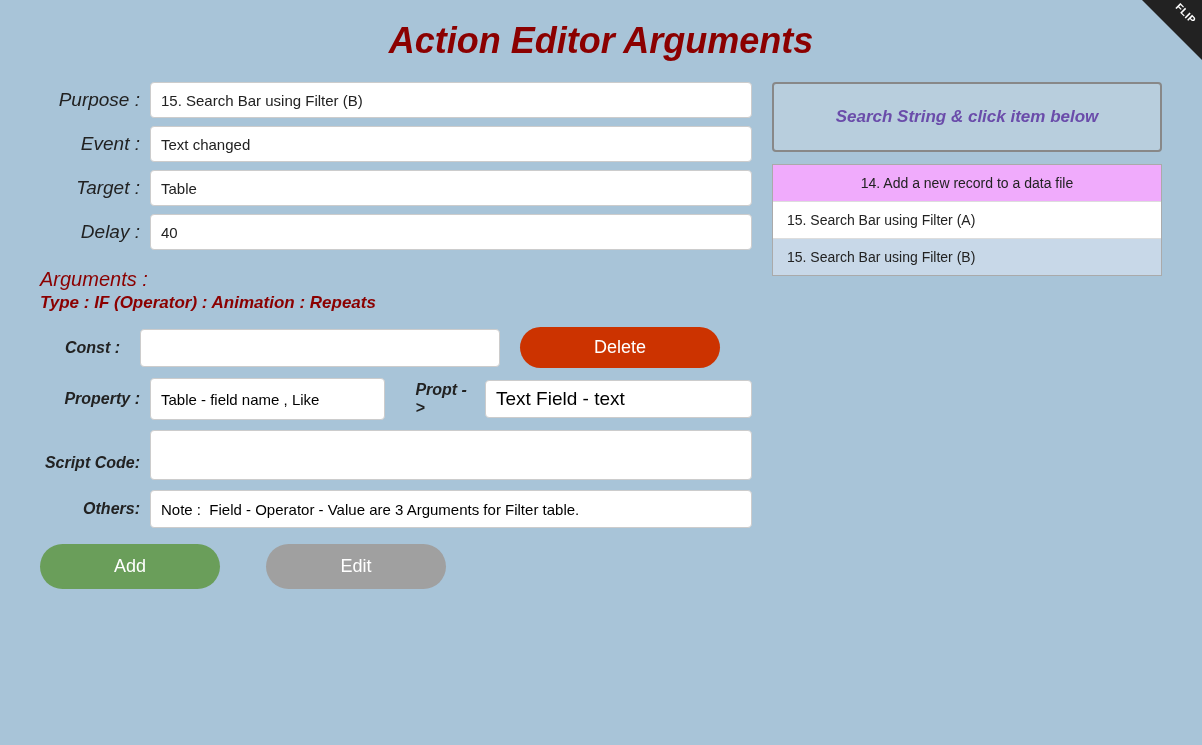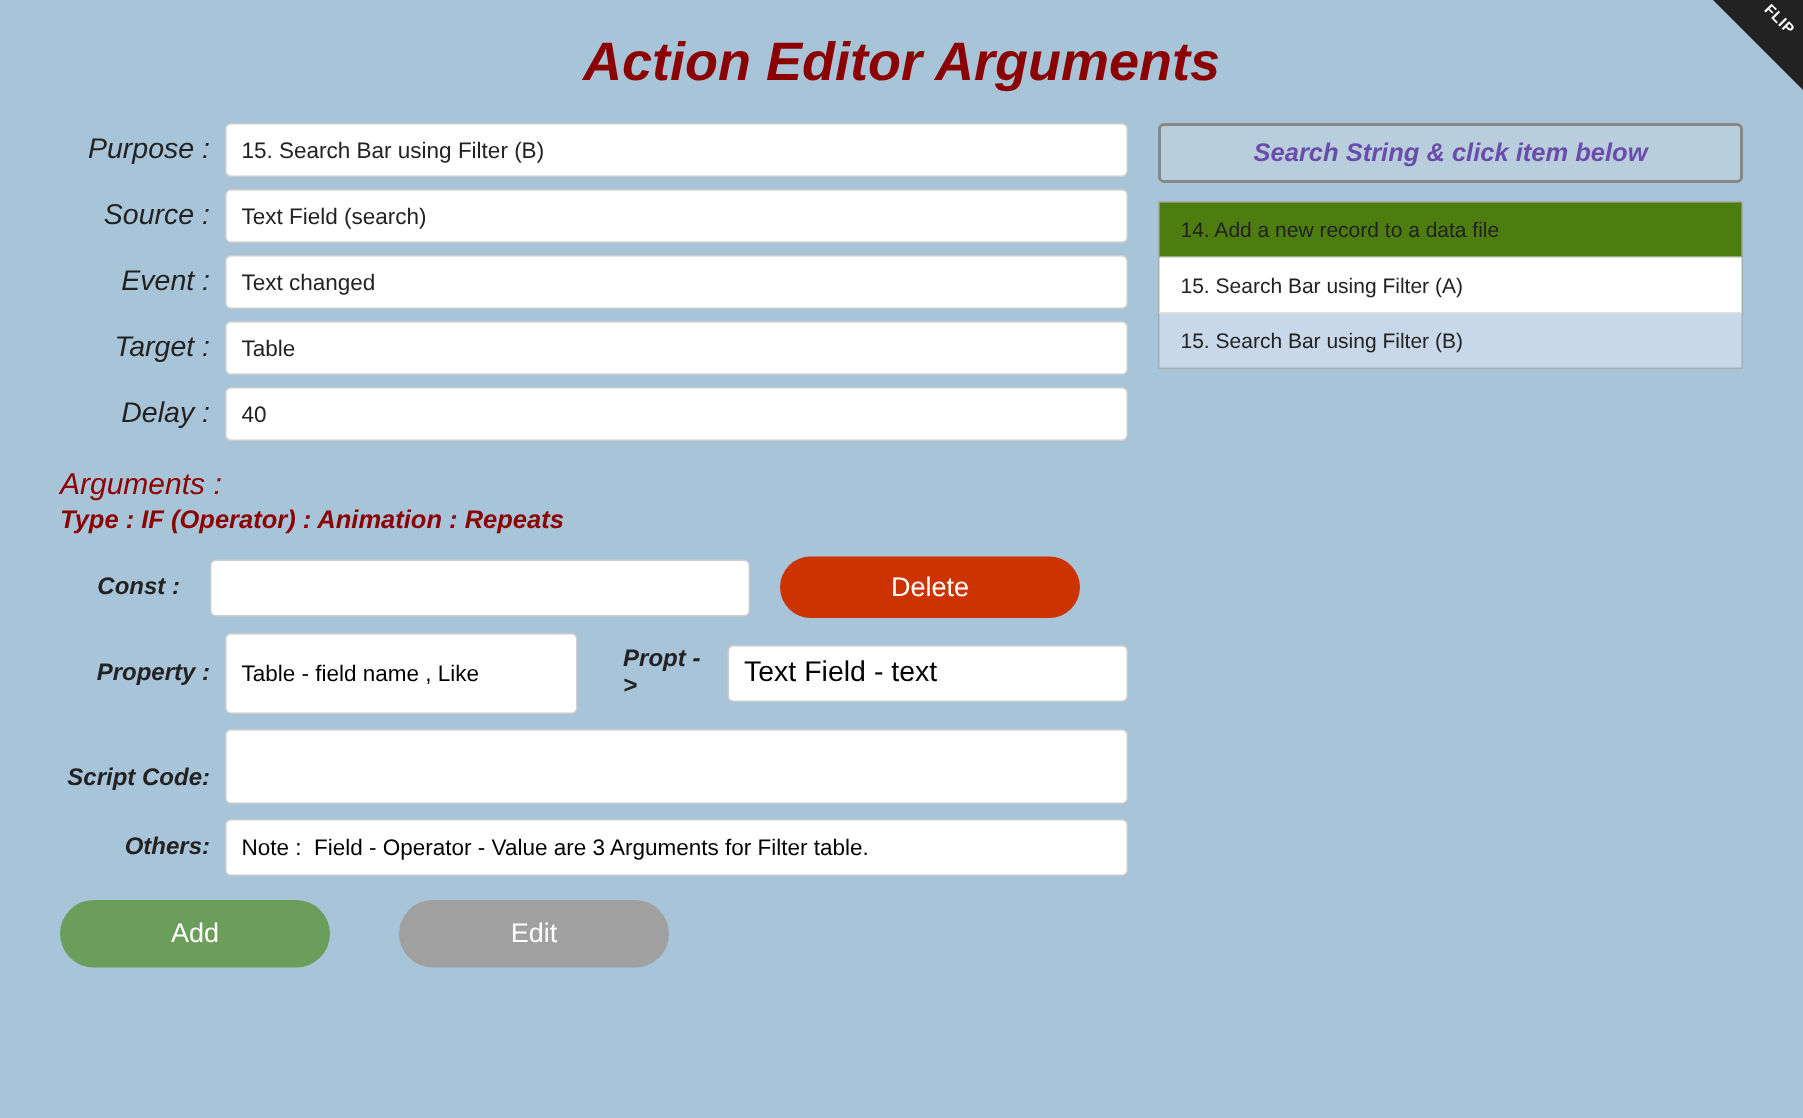--- a/index.html
+++ b/index.html
@@ -169,21 +169,21 @@
       font-weight: bold;
       font-style: italic;
       color: #222;
       min-width: 100px;
       text-align: right;
       font-size: 16px;
     }
 
     .property-input {
       width: 240px;
-      height: 54px;
+      height: 42px;
       background: white;
       border: 1px solid #ccc;
       border-radius: 4px;
       padding: 4px 10px;
       font-size: 15px;
     }
 
     .propt-label {
       font-weight: bold;
       font-style: italic;
@@ -281,21 +281,21 @@
       padding: 12px 50px;
       font-size: 18px;
       cursor: pointer;
       min-width: 180px;
     }
 
     
     .search-bar-box {
       border: 2px solid #888;
       border-radius: 4px;
-      padding: 8px 14px;
+      padding: 23px 14px;
       background: #b8cedd;
       margin-bottom: 12px;
       text-align: center;
     }
 
     .search-bar-text {
       font-size: 17px;
       font-style: italic;
       font-weight: bold;
       color: #6a4caa;
@@ -319,21 +319,22 @@
 
     .search-item:last-child {
       border-bottom: none;
     }
 
     .search-item.selected {
       background: #c8d8e8;
     }
 
     .search-item:first-child {
-      background: #4d7c0f;
+      background: #f0abfc;
+      text-align: center;
     }
   </style>
 </head>
 <body>
 
 <div class="corner-ribbon">
   <span class="corner-ribbon-text">FLIP</span>
 </div>
 
 <div class="main-container">
@@ -342,24 +343,20 @@
 
   <div class="content-area">
 
     <div class="left-panel">
 
       <div class="form-row">
         <span class="form-label">Purpose :</span>
         <input class="form-input" type="text" value="15. Search Bar using Filter (B)" style="">
       </div>
 
-      <div class="form-row">
-        <span class="form-label">Source :</span>
-        <input class="form-input" type="text" value="Text Field (search)" style="">
-      </div>
 
       <div class="form-row">
         <span class="form-label">Event :</span>
         <input class="form-input" type="text" value="Text changed" style="">
       </div>
 
       <div class="form-row">
         <span class="form-label">Target :</span>
         <input class="form-input" type="text" value="Table" style="">
       </div>

